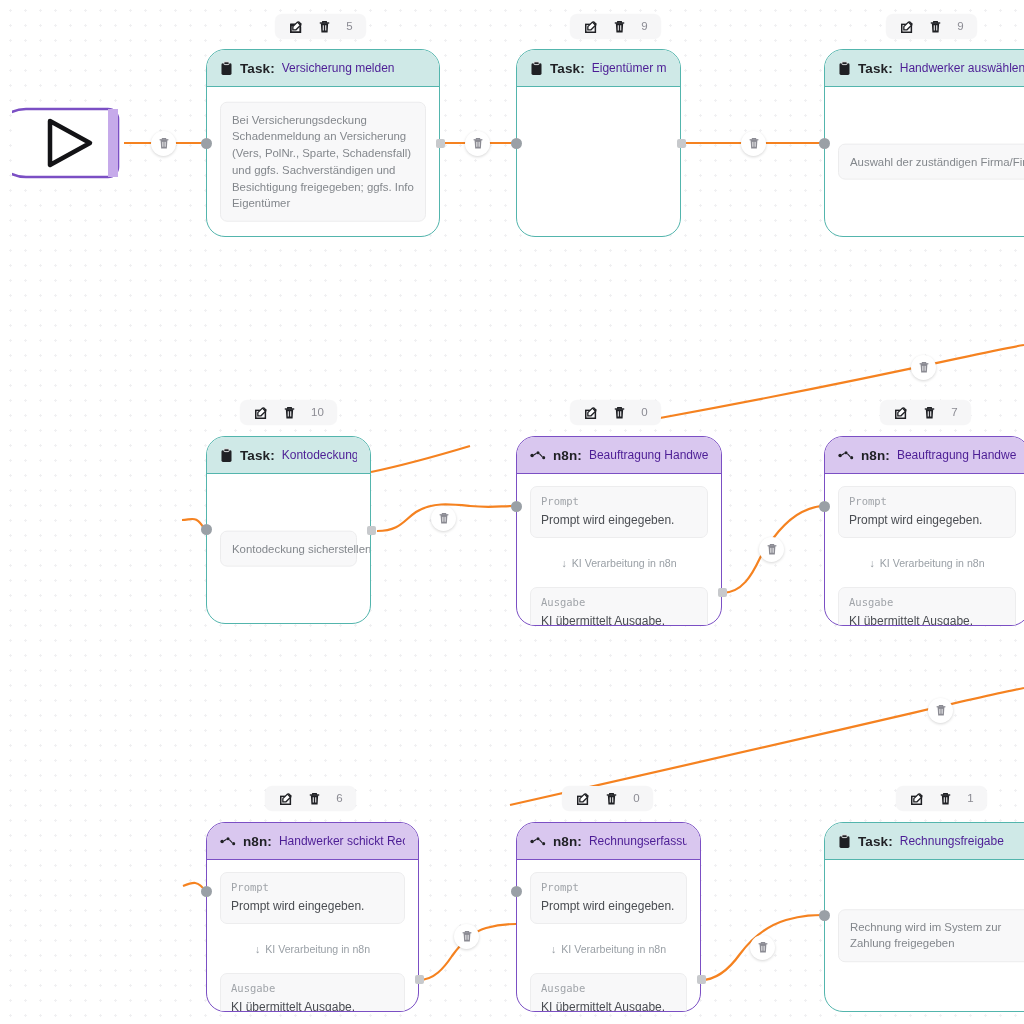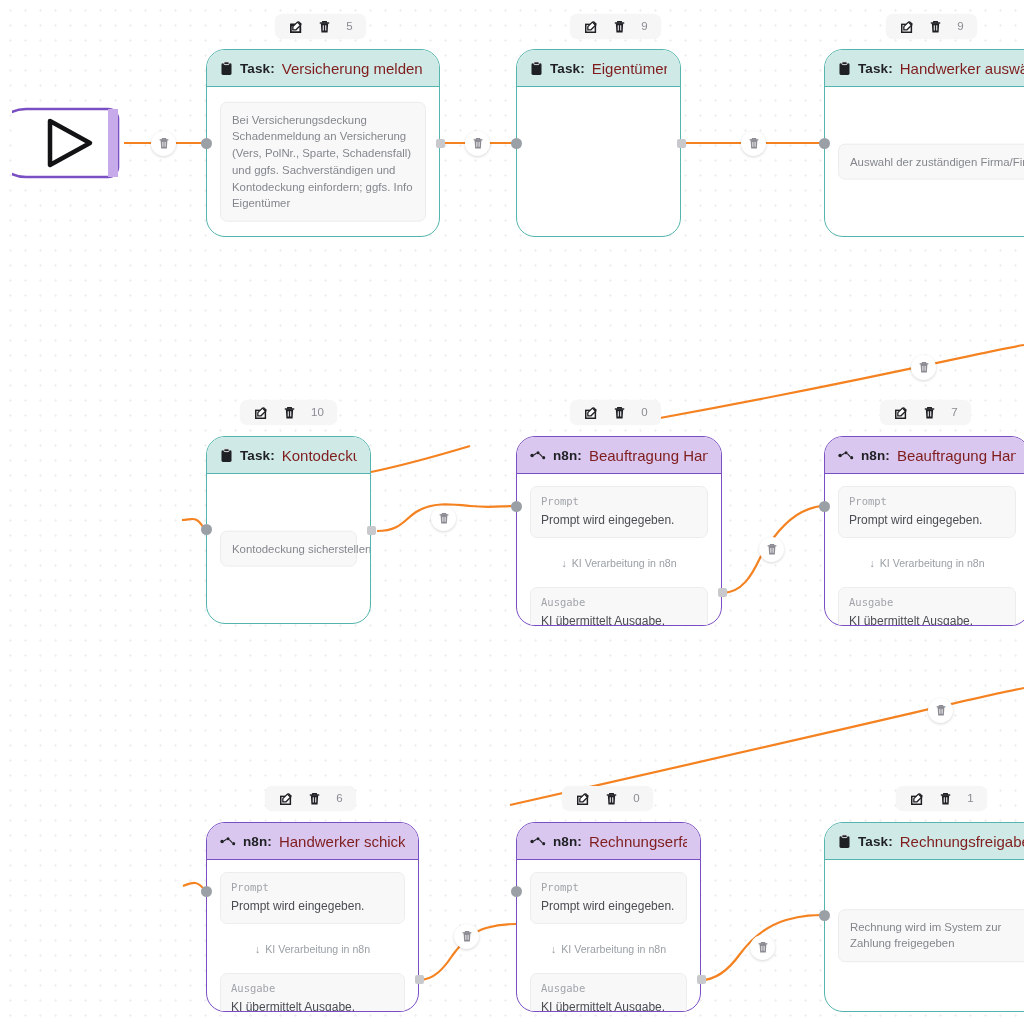--- a/index.html
+++ b/index.html
@@ -27,21 +27,21 @@
 
   
   .node{position:absolute;border-radius:19px;background:#ffffff;box-sizing:border-box;overflow:hidden;}
   .node.task{border:1.6px solid #53b5ad;}
   .node.n8n{border:1.8px solid #7b4fc4;}
 
   .node-head{display:flex;align-items:center;gap:7px;padding:0 13px;height:37px;box-sizing:border-box;}
   .task .node-head{background:#cfe9e7;border-bottom:1.4px solid #53b5ad;}
   .n8n  .node-head{background:#d9c7ef;border-bottom:1.6px solid #7b4fc4;}
   .head-kind{font-size:13.5px;font-weight:bold;color:#1f2024;letter-spacing:.1px;}
-  .head-title{font-size:15px;color:#7f1d1d;white-space:nowrap;overflow:hidden;}
+  .head-title{font-size:12px;color:#4c1d95;white-space:nowrap;overflow:hidden;}
   .head-icon{display:flex;align-items:center;justify-content:center;flex:0 0 auto;}
 
   .node-body{position:relative;height:calc(100% - 37px);padding:0;box-sizing:border-box;}
 
   
   .task-note{
     position:absolute;left:13px;right:13px;top:50%;transform:translateY(-50%);
     background:#f8f8f9;border:1px solid #ececed;border-radius:7px;
     padding:9px 11px;font-size:11.4px;line-height:1.47;color:#83878c;
   }
@@ -133,21 +133,21 @@
       <span class="head-icon">
         <svg width="13" height="15" viewBox="0 0 14 16">
             <rect x="1.6" y="2.4" width="10.8" height="12.6" rx="1.6" fill="#1f2024"></rect>
             <rect x="4.2" y="0.8" width="5.6" height="3" rx="1" fill="#1f2024" stroke="#ffffff" stroke-width="0.9"></rect>
           </svg>
       </span>
       <span class="head-kind">Task:</span>
       <span class="head-title">Versicherung melden</span>
     </div>
     <div class="node-body">
-      <div class="task-note">Bei Versicherungsdeckung Schadenmeldung an Versicherung (Vers, PolNr., Sparte, Schadensfall) und ggfs. Sachverständigen und Kontodeckung einfordern; ggfs. Info Eigentümer</div>
+      <div class="task-note">Bei Versicherungsdeckung Schadenmeldung an Versicherung (Vers, PolNr., Sparte, Schadensfall) und ggfs. Sachverständigen und Besichtigung freigegeben; ggfs. Info Eigentümer</div>
     </div>
   </div>
   <div class="handle target" style="left:201px;top:138px;"></div>
   <div class="handle source" style="left:436px;top:139px;"></div>
   <div class="edge-btn" style="left:151px;top:131px;">
     <svg width="12" height="13" viewBox="0 0 14 16">
         <path d="M1.6 3.4 h10.8" stroke="#8b8b93" stroke-width="1.5"></path>
         <path d="M5 3.4 V2 h4 v1.4" fill="none" stroke="#8b8b93" stroke-width="1.4"></path>
         <path d="M2.8 3.8 h8.4 l-.7 10.4 H3.5z" fill="#8b8b93"></path>
         <path d="M5.6 6 v6 M8.4 6 v6" stroke="#ffffff" stroke-width="1.1"></path>

